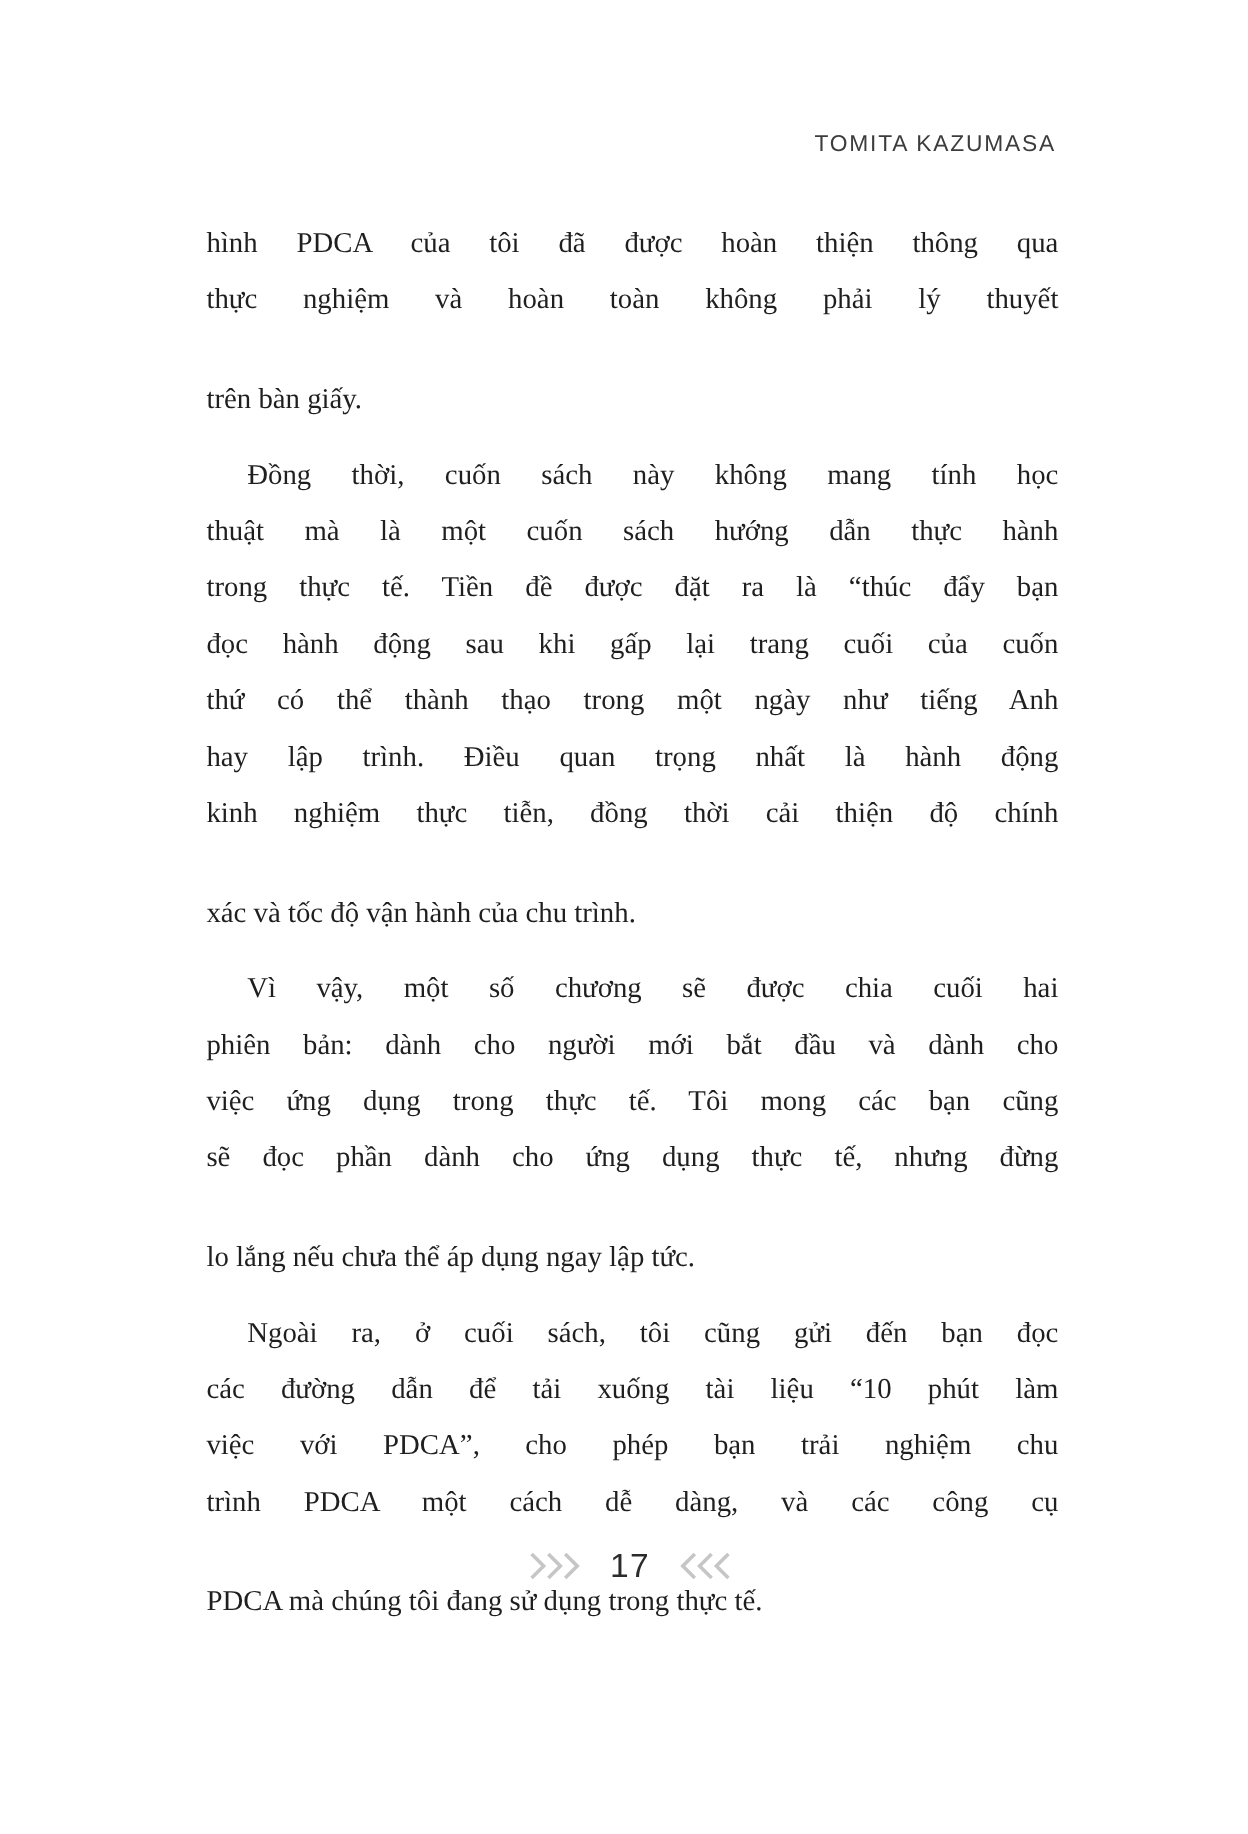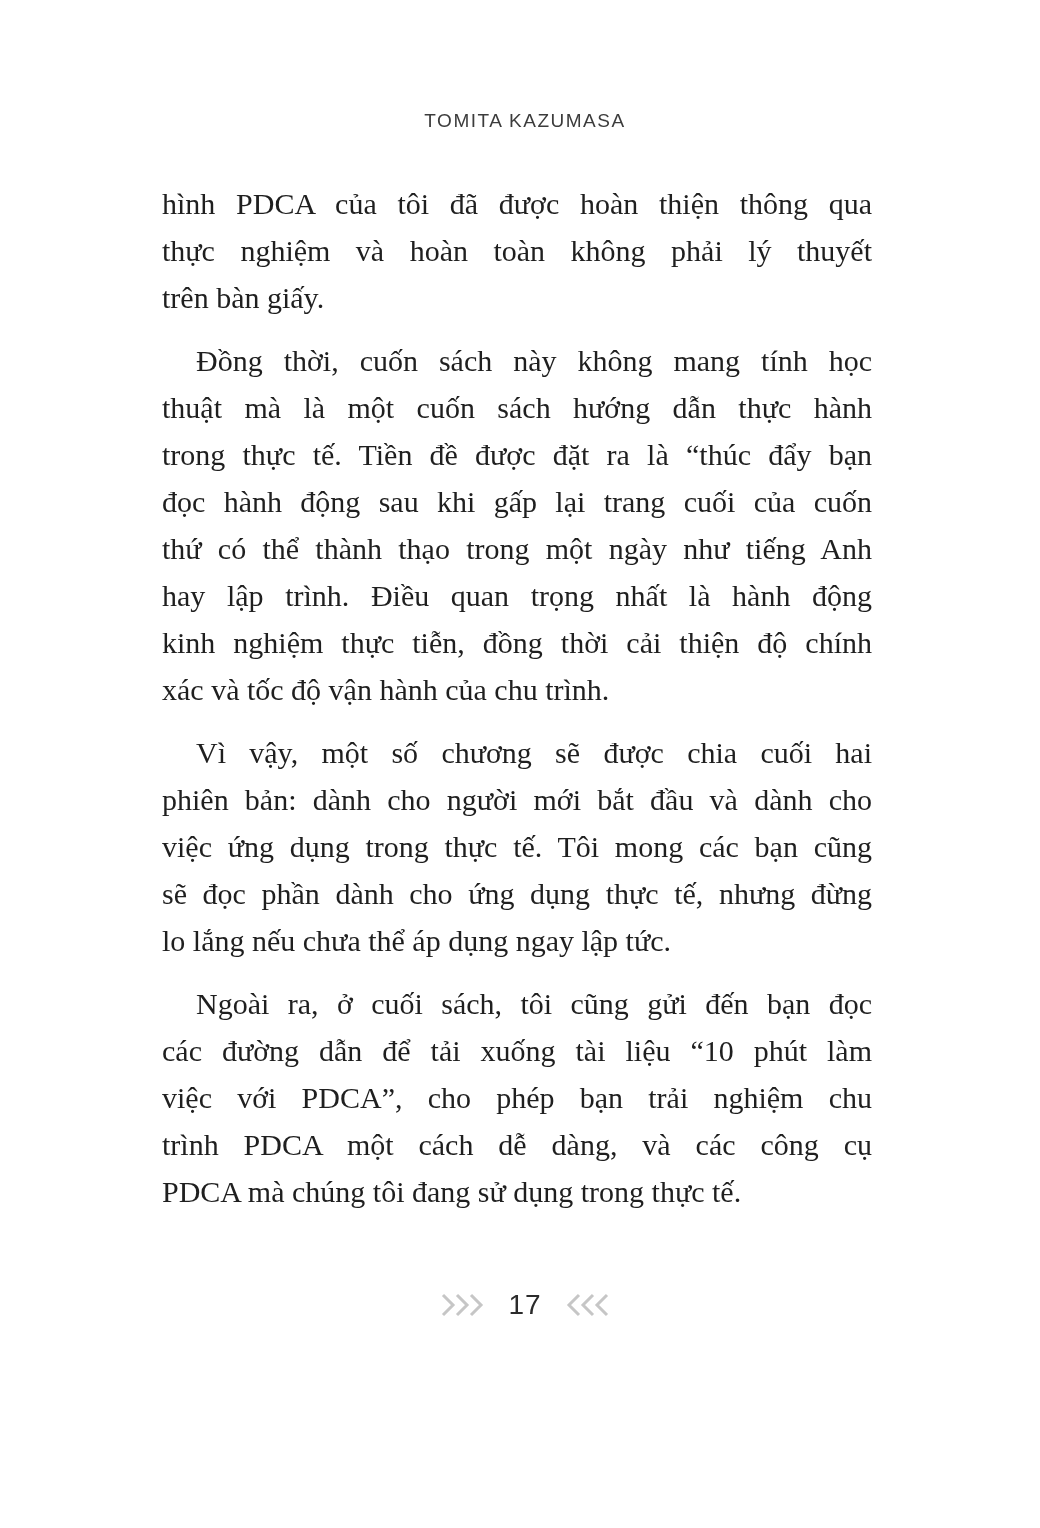--- a/index.html
+++ b/index.html
@@ -13,48 +13,49 @@
     height: 1528px;
     background: #ffffff;
     overflow: hidden;
     font-family: "Liberation Serif", "DejaVu Serif", serif;
   }
   .running-header {
     position: absolute;
     left: 170px;
     top: 110px;
     width: 710px;
-    text-align: center;
+    text-align: right;
     font-family: "Liberation Sans", "DejaVu Sans", sans-serif;
     font-size: 19px;
     letter-spacing: 1.5px;
     color: #3c3c3c;
     font-weight: 400;
   }
   .body-text {
     position: absolute;
-    left: 162px;
+    left: 172px;
     top: 180px;
     width: 710px;
     color: #1f1f1f;
-    font-size: 30px;
+    font-size: 24px;
     line-height: 47px;
   }
   .para {
     margin: 0 0 16px 0;
   }
   .para:last-child { margin-bottom: 0; }
   .line {
     text-align: justify;
     text-align-last: justify;
     white-space: normal;
     height: 47px;
   }
   .line.last {
     text-align-last: left;
+    margin-top: 36px;
   }
   .line.indent {
     text-indent: 34px;
   }
   .page-footer {
     position: absolute;
     left: 170px;
     top: 1289px;
     width: 710px;
     display: flex;

